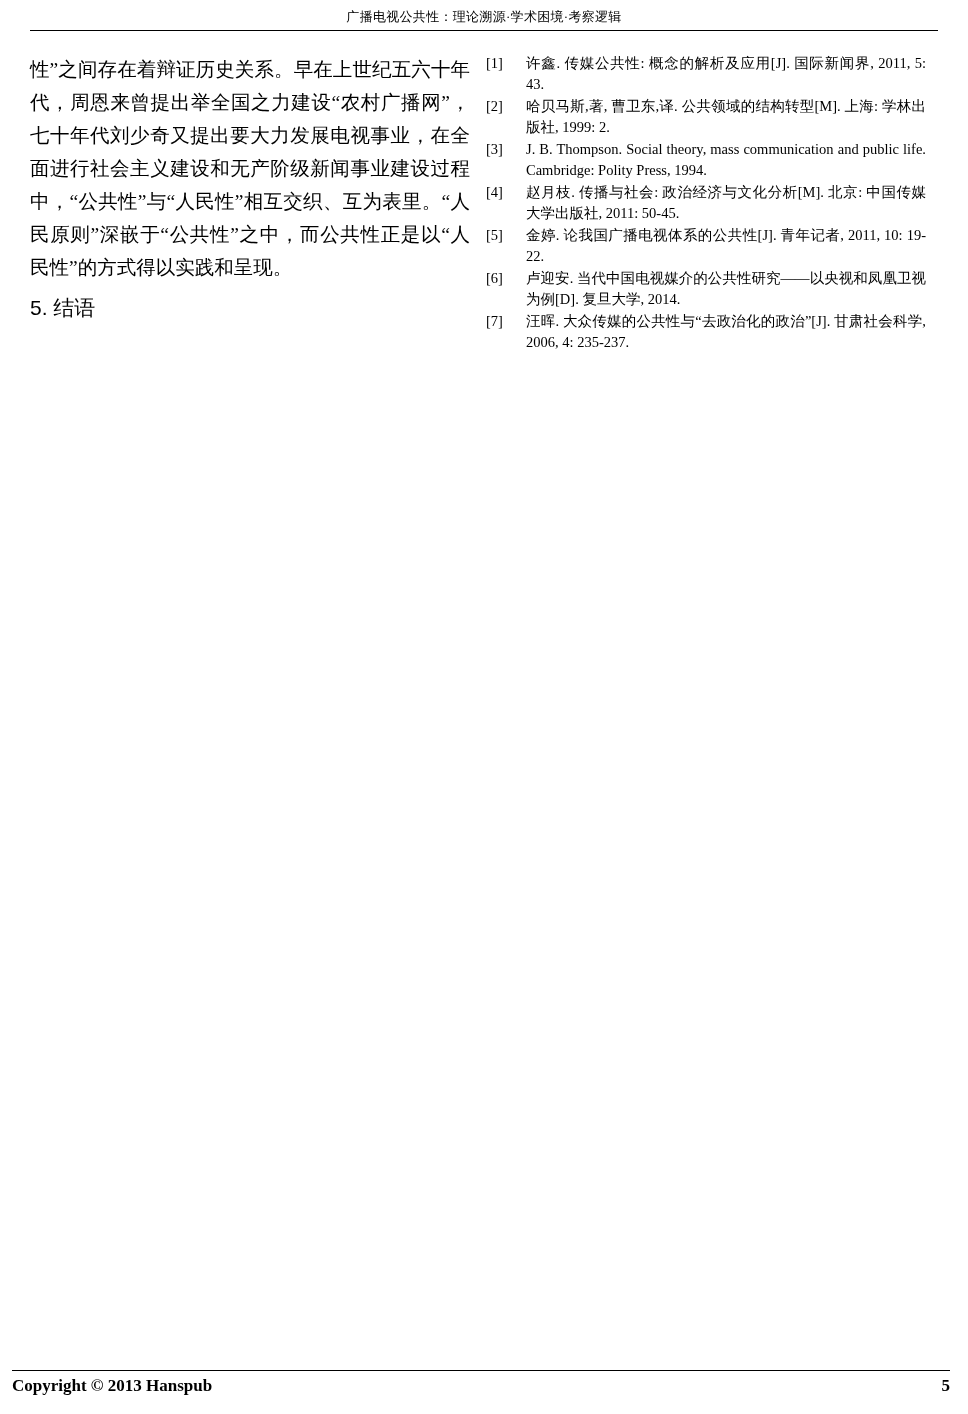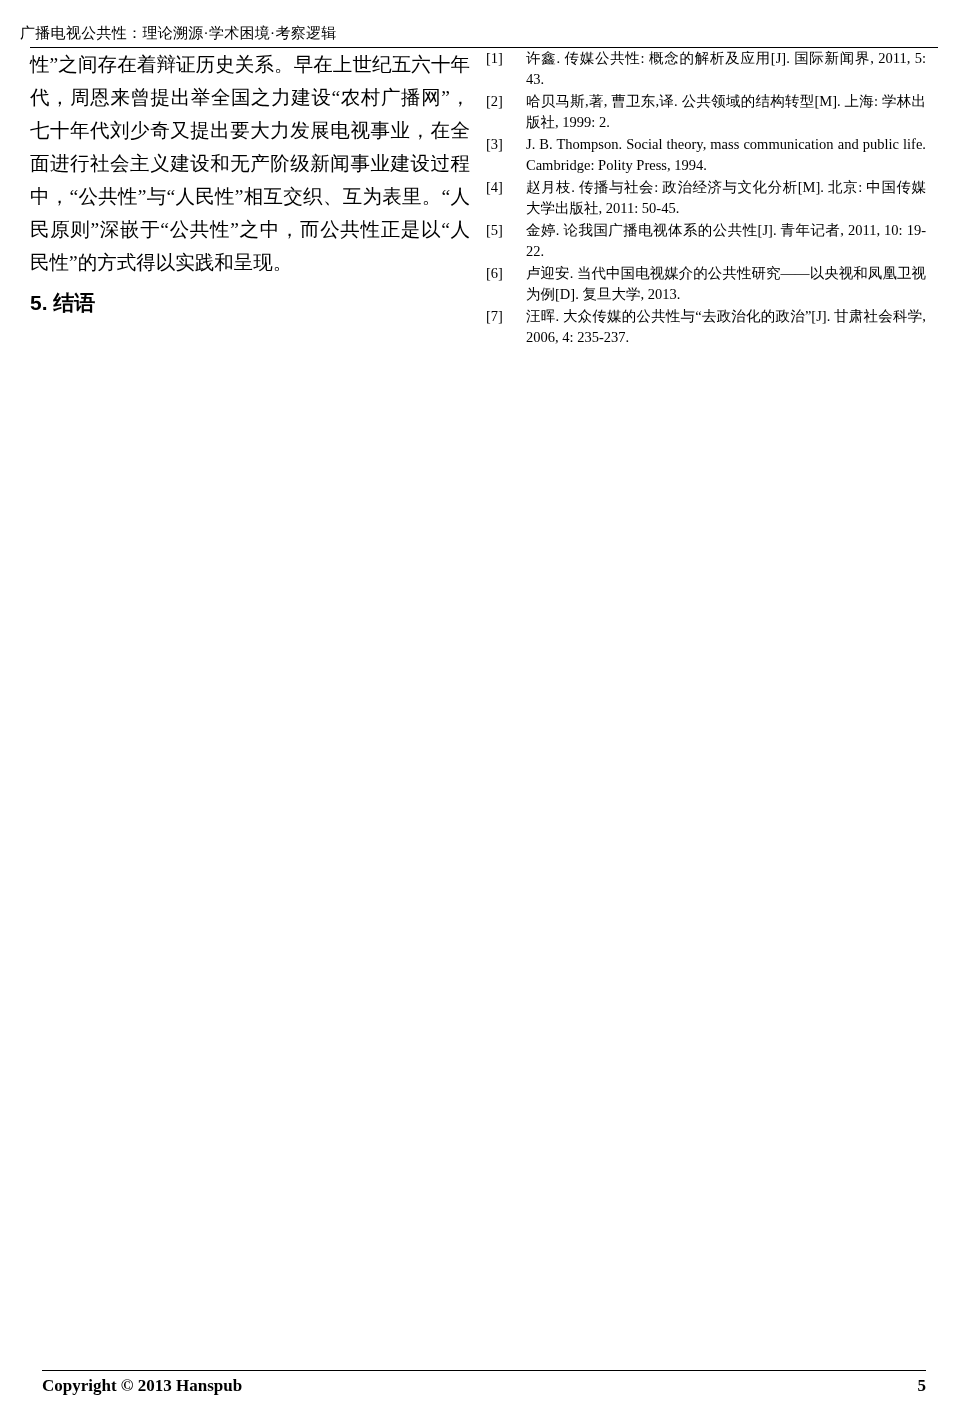--- a/index.html
+++ b/index.html
@@ -16,50 +16,52 @@
   }
   .page {
     position: relative;
     width: 968px;
     height: 1414px;
     box-sizing: border-box;
     padding: 0 20px;
   }
   
   .running-head {
-    font-size: 15px;
-    padding-top: 24px;
+    text-align: center;
+    font-size: 13px;
+    padding-top: 8px;
     letter-spacing: 0.3px;
   }
   .head-rule {
     border-bottom: 1px solid #000;
     margin: 4px 10px 0 10px;
   }
   
   .columns {
     display: flex;
     gap: 16px;
+    margin-top: 22px;
     padding: 0 10px;
   }
   .col {
     width: 440px;
   }
   .body-p {
     font-size: 19.5px;
     line-height: 33px;
     text-align: justify;
     text-justify: inter-ideograph;
     margin: 0 0 2px 0;
   }
   .indent {
     text-indent: 2em;
   }
   h2.section-title {
     font-family: "Liberation Sans", sans-serif;
-    font-weight: bold;
+    font-weight: normal;
     font-size: 21px;
     margin: 10px 0 6px 0;
   }
   h2.ref-title {
     font-family: "Liberation Sans", sans-serif;
     font-weight: bold;
     font-size: 21px;
     margin: 34px 0 12px 0;
   }
   h2.ref-title .en {
@@ -83,23 +85,23 @@
   }
   .ref-text {
     flex: 1;
     text-align: justify;
     text-justify: inter-ideograph;
   }
   
   .footer {
     position: absolute;
     left: 0;
-    right: 0;
+    right: 6px;
     bottom: 18px;
-    padding: 0 42px;
+    padding: 0 12px;
   }
   .footer-rule {
     border-top: 1px solid #000;
     margin-bottom: 5px;
   }
   .footer-row {
     display: flex;
     justify-content: space-between;
     align-items: baseline;
     font-family: "Liberation Serif", serif;
@@ -146,21 +148,21 @@
         <div class="ref-item">
           <span class="ref-num">[4]</span>
           <span class="ref-text">赵月枝. 传播与社会: 政治经济与文化分析[M]. 北京: 中国传媒大学出版社, 2011: 50-45.</span>
         </div>
         <div class="ref-item">
           <span class="ref-num">[5]</span>
           <span class="ref-text">金婷. 论我国广播电视体系的公共性[J]. 青年记者, 2011, 10: 19-22.</span>
         </div>
         <div class="ref-item">
           <span class="ref-num">[6]</span>
-          <span class="ref-text">卢迎安. 当代中国电视媒介的公共性研究——以央视和凤凰卫视为例[D]. 复旦大学, 2013.</span>
+          <span class="ref-text">卢迎安. 当代中国电视媒介的公共性研究——以央视和凤凰卫视为例[D]. 复旦大学, 2014.</span>
         </div>
         <div class="ref-item">
           <span class="ref-num">[7]</span>
           <span class="ref-text">汪晖. 大众传媒的公共性与“去政治化的政治”[J]. 甘肃社会科学, 2006, 4: 235-237.</span>
         </div>
       </div>
     </div>
 
   </div>
 

